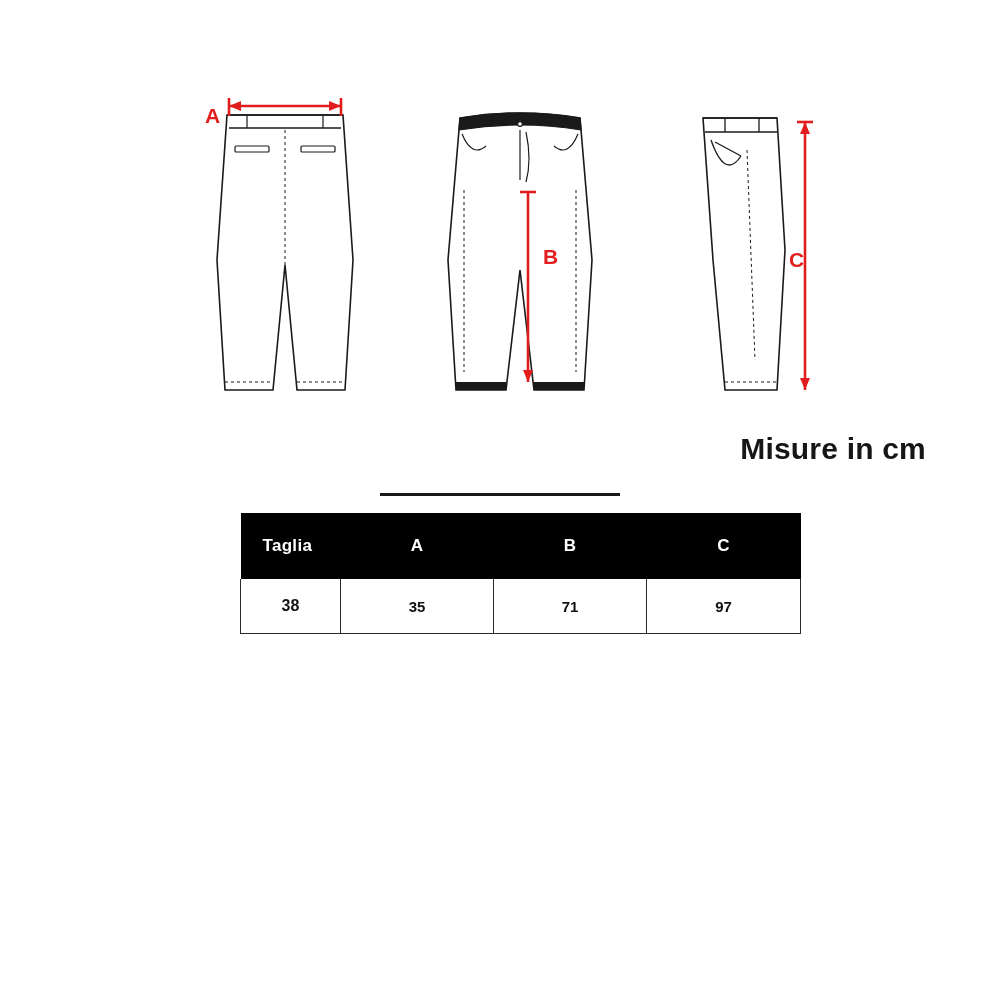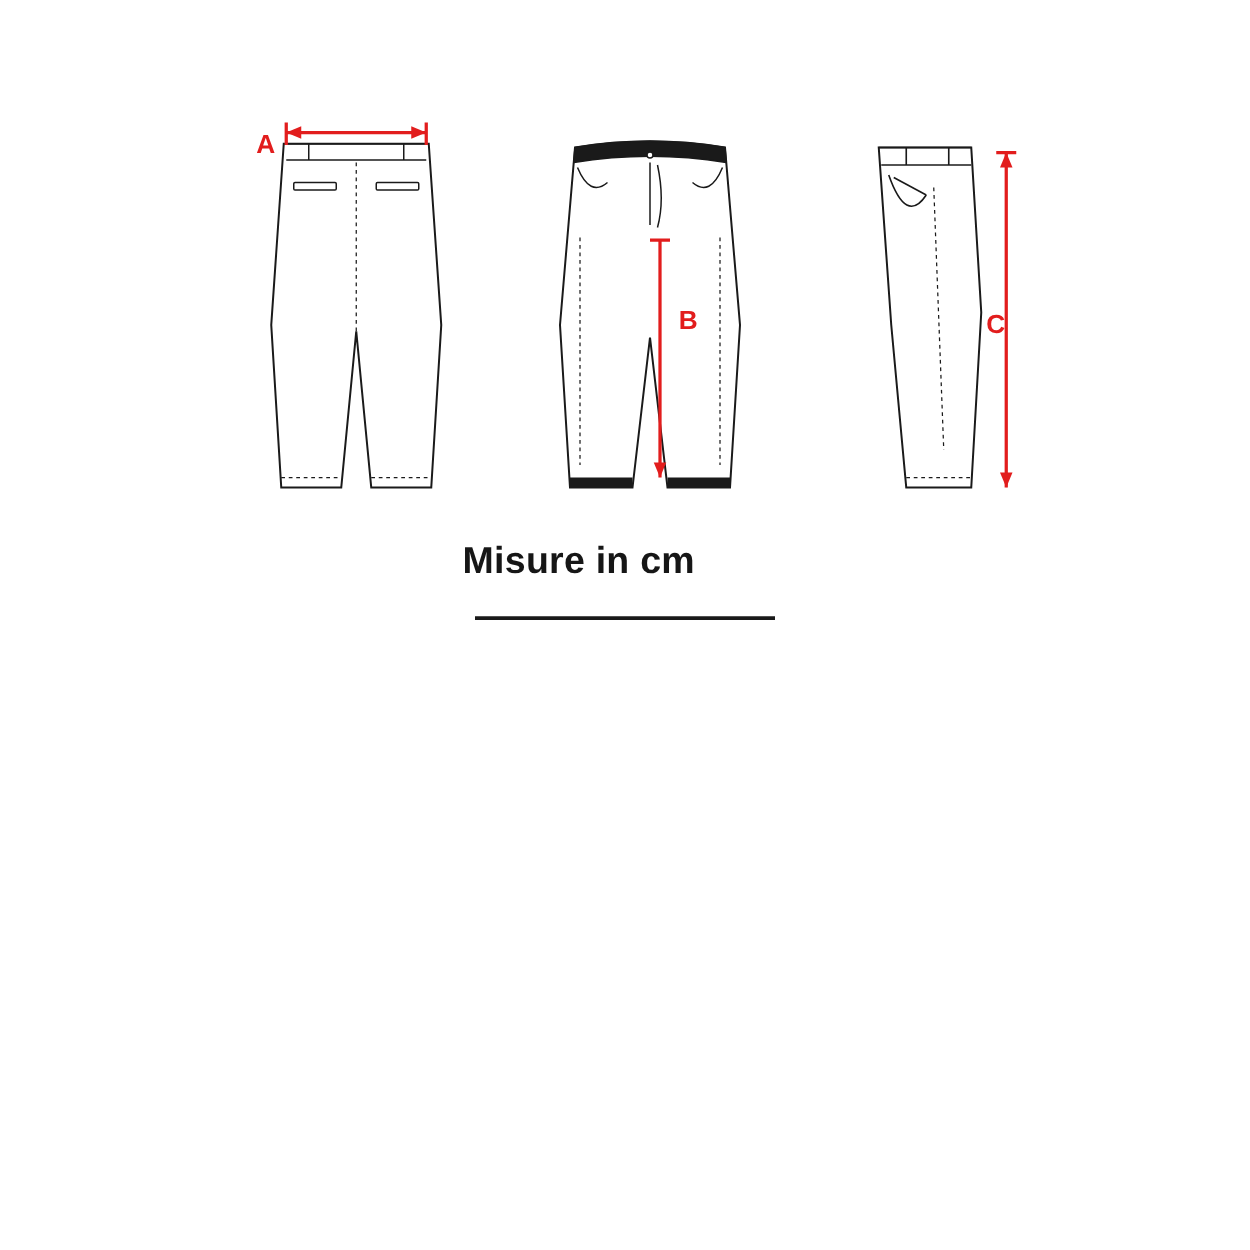--- a/index.html
+++ b/index.html
@@ -49,21 +49,21 @@
   }
   .label-a { left: 205px; top: 104px; }
   .label-b { left: 543px; top: 245px; }
   .label-c { left: 789px; top: 248px; }
 
   .title {
     position: absolute;
     left: 0;
     top: 432px;
     width: 926px;
-    text-align: center;
+    text-align: right;
     font-size: 30px;
     font-weight: bold;
     color: #161616;
     letter-spacing: 0.2px;
   }
   .title-rule {
     position: absolute;
     left: 380px;
     top: 493px;
     width: 240px;
@@ -223,14 +223,40 @@
     </div>
   </div>
 
   <div class="label label-a">A</div>
   <div class="label label-b">B</div>
   <div class="label label-c">C</div>
 
   <div class="title">Misure in cm</div>
   <div class="title-rule"></div>
 
+  <div class="table-wrap">
+    <table class="size-table">
+      <colgroup>
+        <col class="c1">
+          <col class="c2">
+          <col class="c3">
+          <col class="c4">
+      </colgroup>
+      <thead>
+        <tr>
+          <th class="col-first">Taglia</th>
+          <th>A</th>
+          <th>B</th>
+          <th>C</th>
+        </tr>
+      </thead>
+      <tbody>
+        <tr>
+          <td class="col-first">38</td>
+          <td>35</td>
+          <td>71</td>
+          <td>97</td>
+        </tr>
+      </tbody>
+    </table>
+  </div>
 
 </div>
 
 </body></html>

